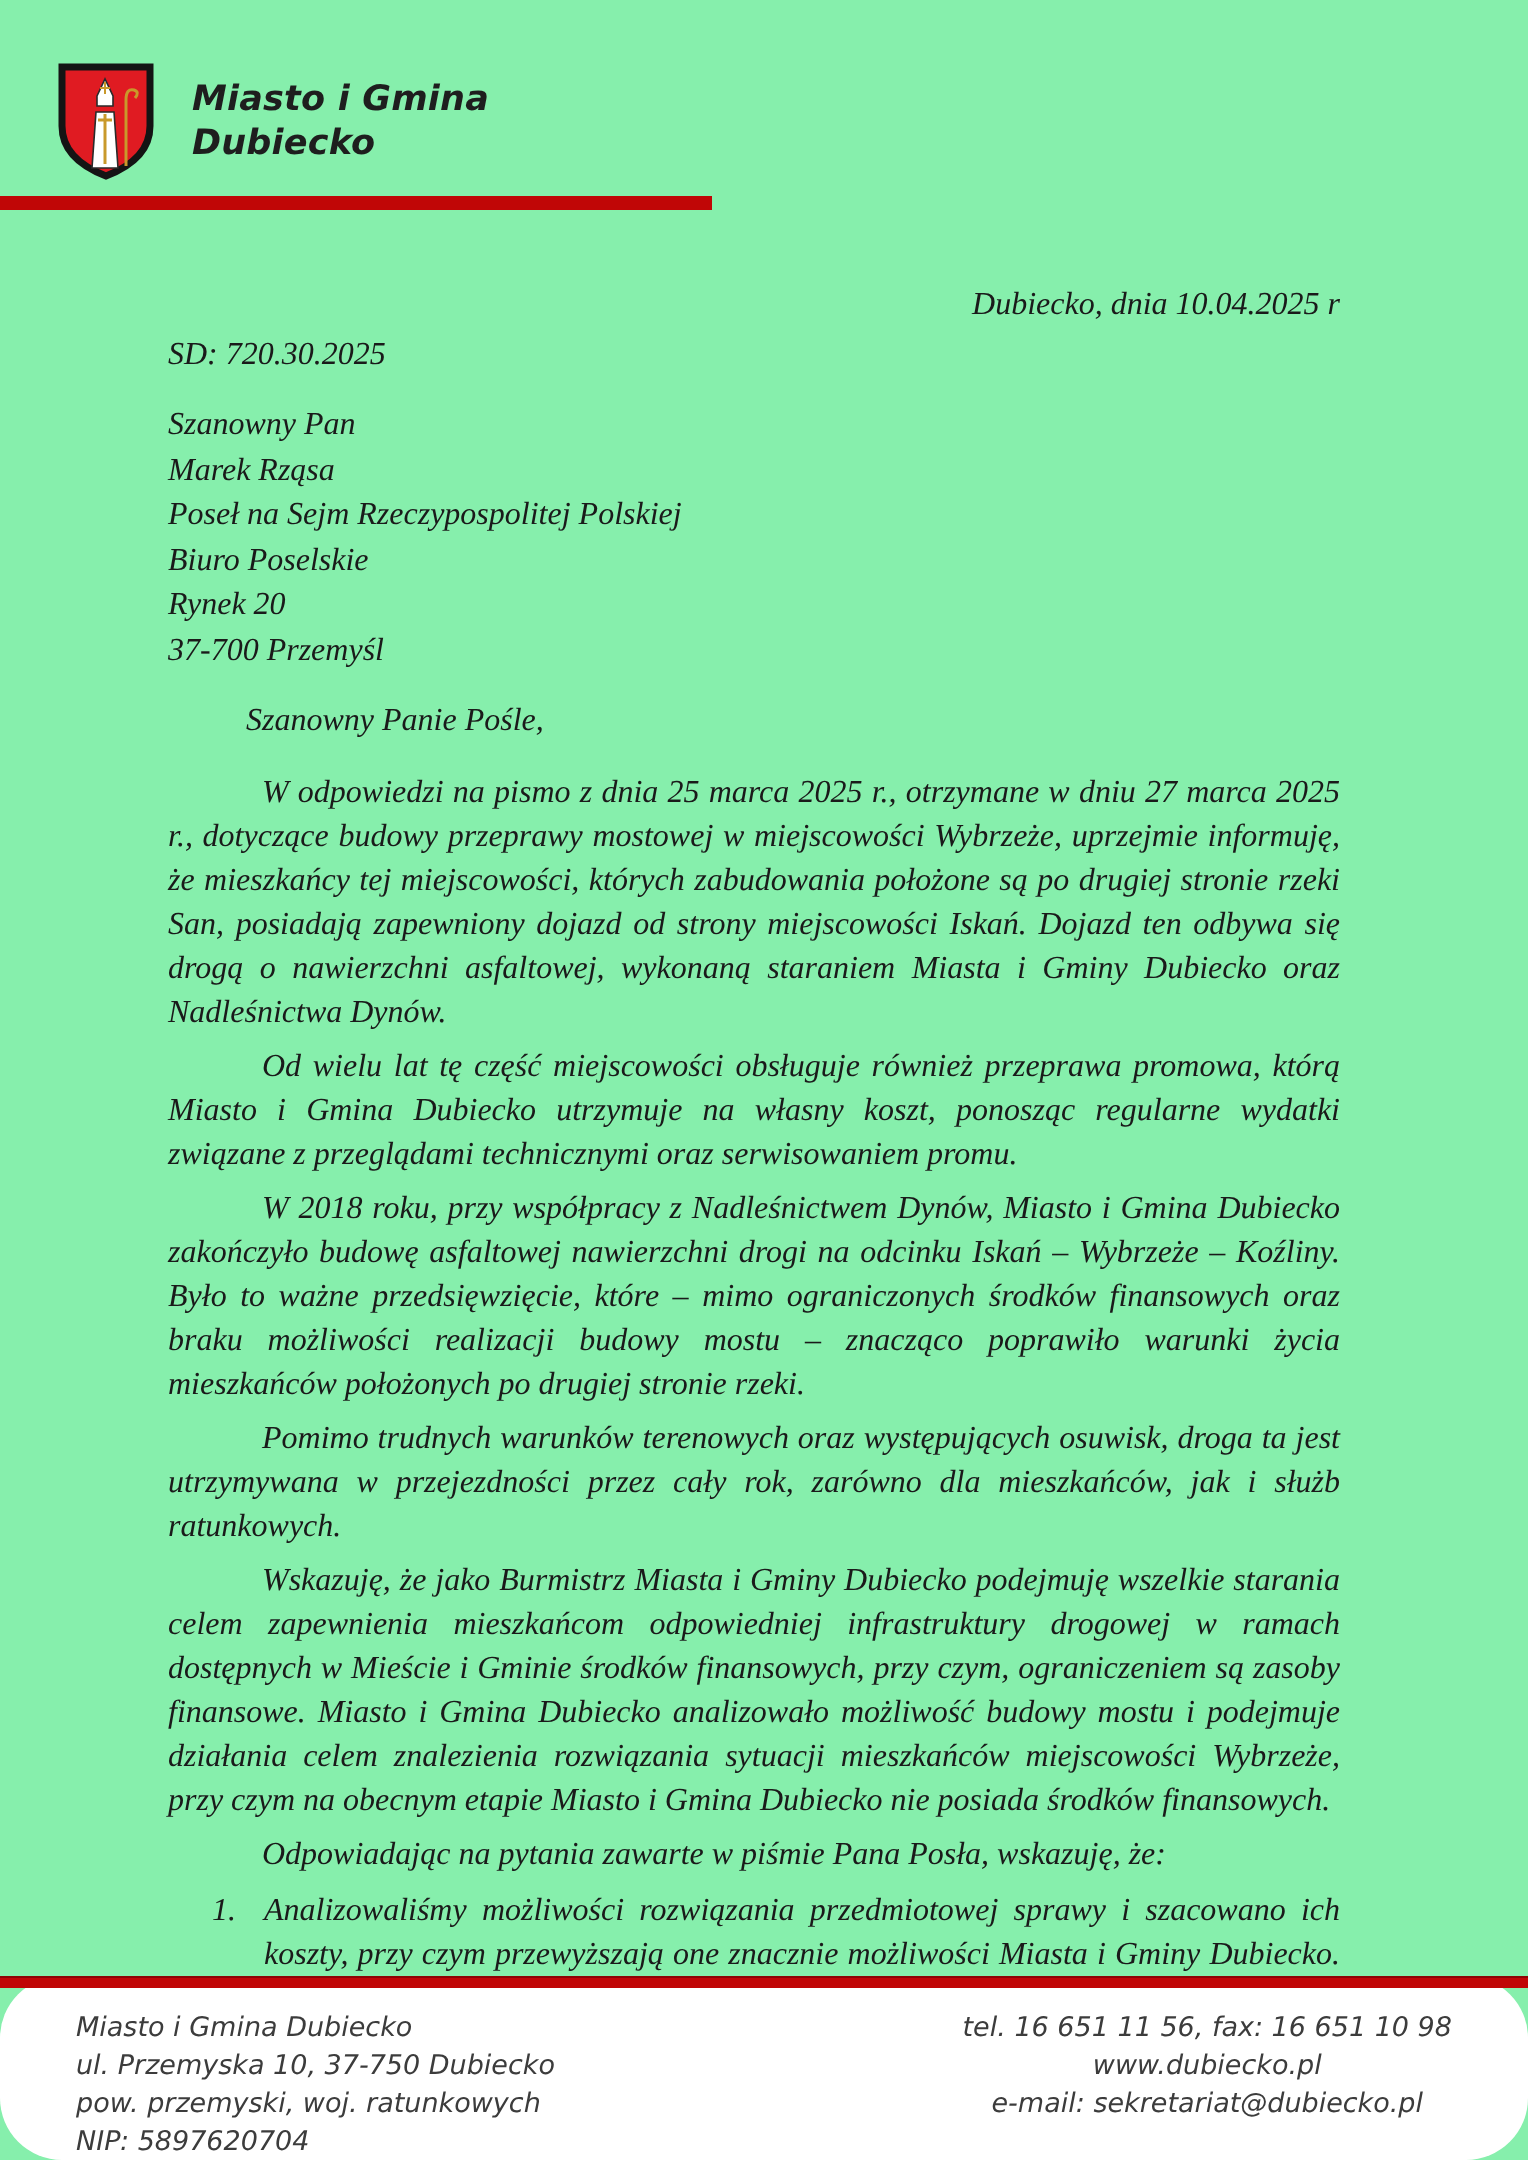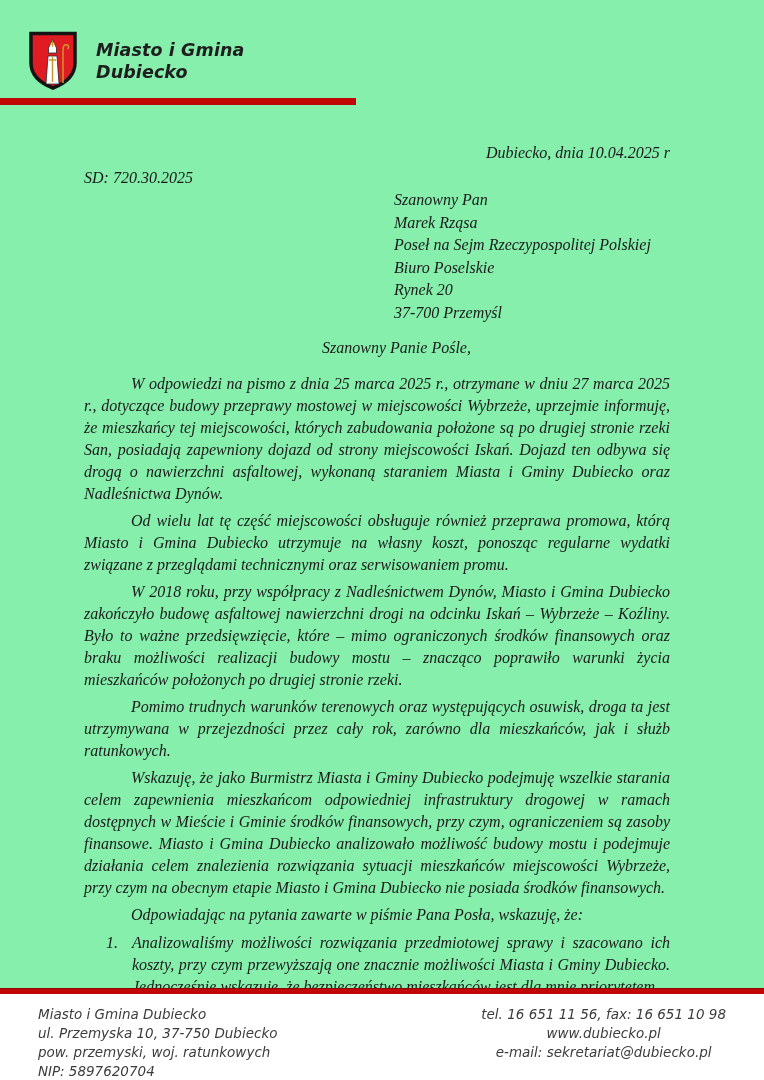--- a/index.html
+++ b/index.html
@@ -33,38 +33,38 @@
   .header-rule{
     position:absolute;top:98px;left:0;
     width:356px;height:7px;background:var(--accent);
   }
   
   .letter{
     position:absolute;top:142px;left:84px;width:586px;
     font-size:16px;line-height:22px;
   }
   .date-line{text-align:right;margin-bottom:3px;}
-  .reference{}
-  .recipient{margin-left:310px;line-height:22.5px;margin-bottom:13px;}
-  .salutation{margin-left:39px;margin-bottom:14px;text-align:center;}
+  .reference{margin-bottom:13px;}
+  .recipient{line-height:22.5px;margin-bottom:13px;}
+  .salutation{margin-left:39px;margin-bottom:14px;}
   .para{
     text-align:justify;text-indent:47px;
     margin-bottom:5px;
   }
   .q-intro{text-indent:47px;margin-bottom:6px;}
   .num-list{margin-left:22px;}
   .list-item{display:flex;align-items:flex-start;}
   .list-marker{width:26px;flex:0 0 26px;}
   .list-text{flex:1;text-align:justify;}
   
   .footer{
     position:absolute;left:0;top:988px;width:764px;height:92px;
     background:#ffffff;
     font-family:"DejaVu Sans","Liberation Sans",sans-serif;
-    font-size:13.5px;line-height:19px;color:var(--footer-text);
+    font-size:13.5px;line-height:19px;color:var(--footer-text);border-radius:31px;
   }
   .footer-rule{width:764px;height:6px;background:var(--accent);border-top:1px solid #8e0404;}
   .footer-cols{
     display:flex;justify-content:space-between;
     padding:11px 38px 0 38px;
   }
   .footer-right{text-align:center;}
 </style>
 </head>
 <body>

